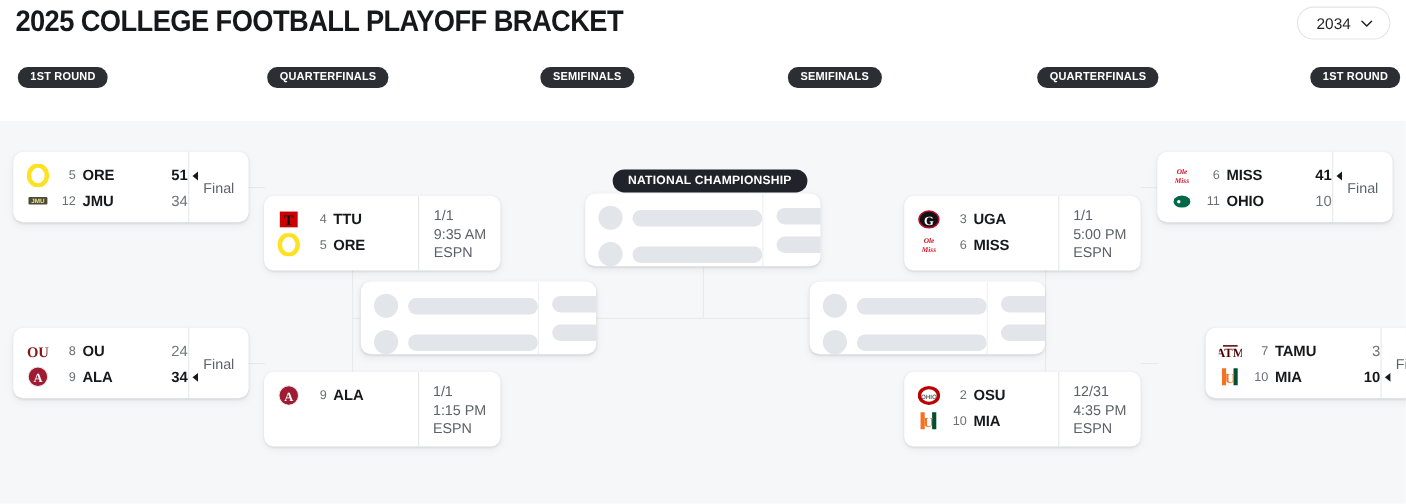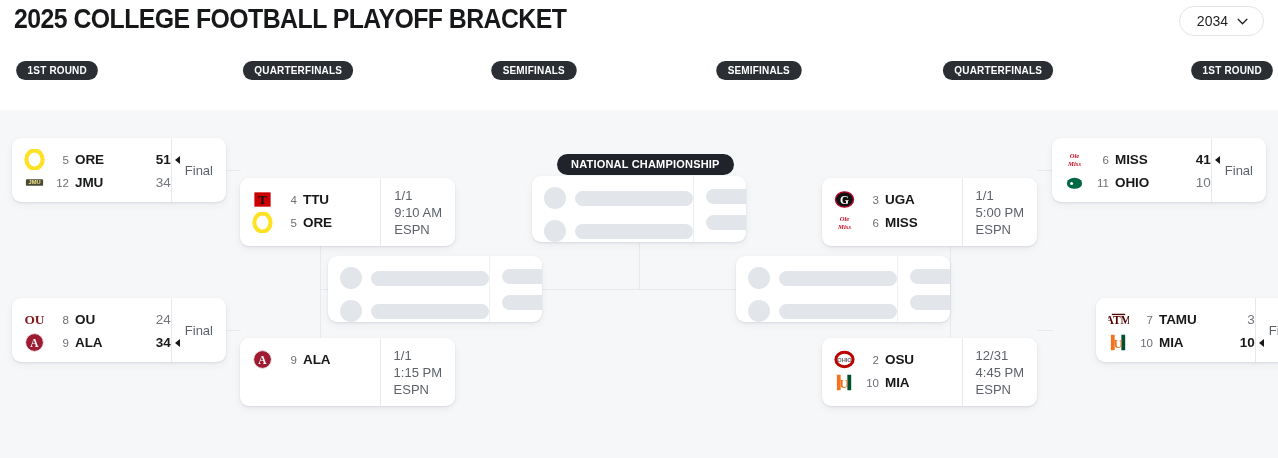--- a/index.html
+++ b/index.html
@@ -231,21 +231,21 @@
         <span class="seed">5</span>
         <span class="abbr">ORE</span>
         <span class="score">
           <span class="val"></span>
             <span class="tri"></span>
         </span>
       </div>
     </div>
     <div class="meta">
       <span>1/1</span>
-      <span>9:10 AM</span>
+      <span>9:35 AM</span>
       <span>ESPN</span>
     </div>
   </div>
 
   <div class="card" style="left:240px; top:338px; width:215px; height:68px">
     <div class="teams">
       <div class="team-row">
         <span class="logo">
           <svg class="mk" viewBox="0 0 22 22">
               <circle cx="11" cy="11" r="9.3" fill="#9E1B32"></circle>
@@ -388,21 +388,21 @@
         <span class="seed">10</span>
         <span class="abbr">MIA</span>
         <span class="score">
           <span class="val"></span>
             <span class="tri"></span>
         </span>
       </div>
     </div>
     <div class="meta">
       <span>12/31</span>
-      <span>4:45 PM</span>
+      <span>4:35 PM</span>
       <span>ESPN</span>
     </div>
   </div>
 
   <div class="card" style="left:1052px; top:138px; width:214px; height:64px">
     <div class="teams">
       <div class="team-row">
         <span class="logo">
           <svg class="mk" viewBox="0 0 22 22">
               <text x="11" y="9.5" font-size="7" font-family="Liberation Serif, serif" font-style="italic" font-weight="bold" fill="#CE1126" text-anchor="middle">Ole</text>

